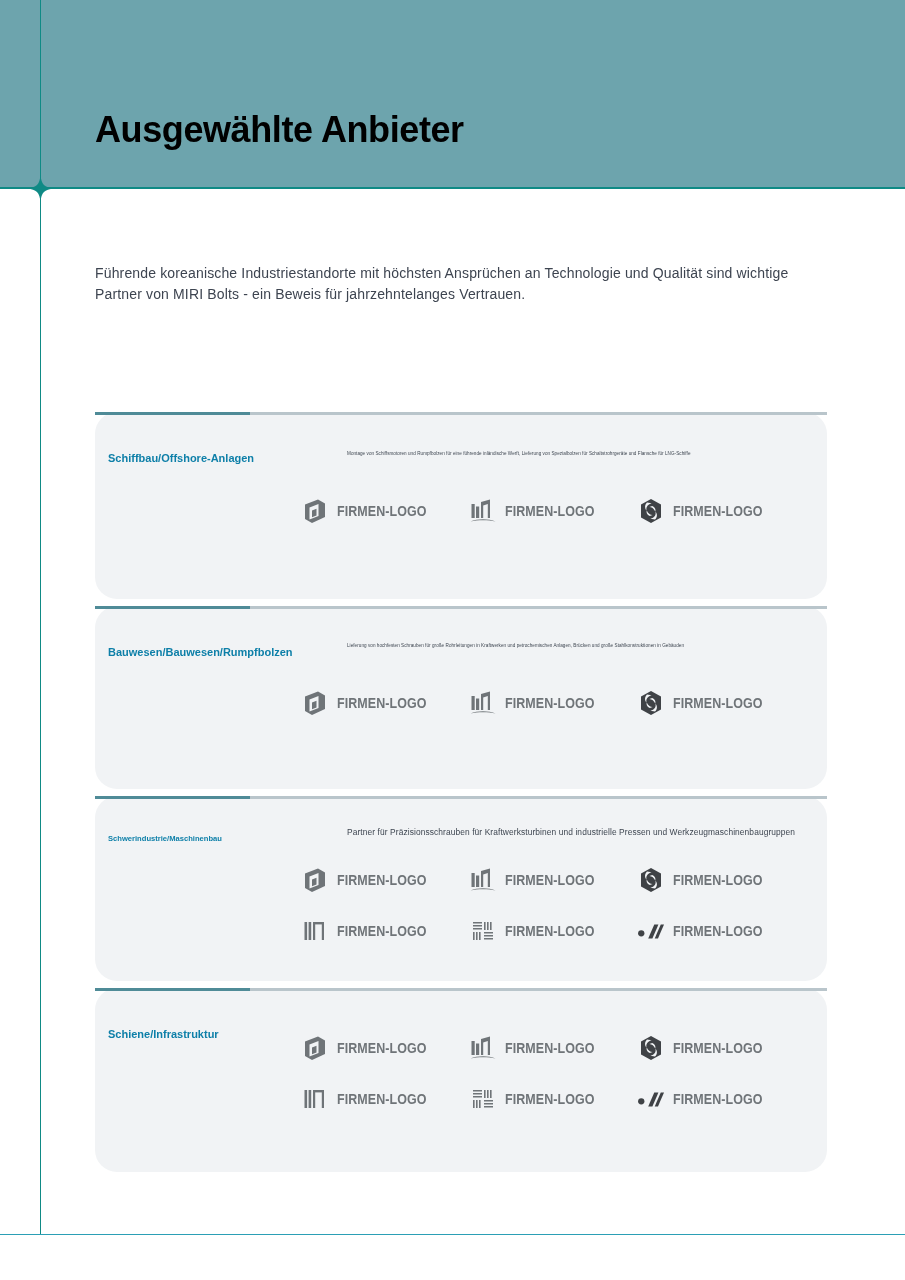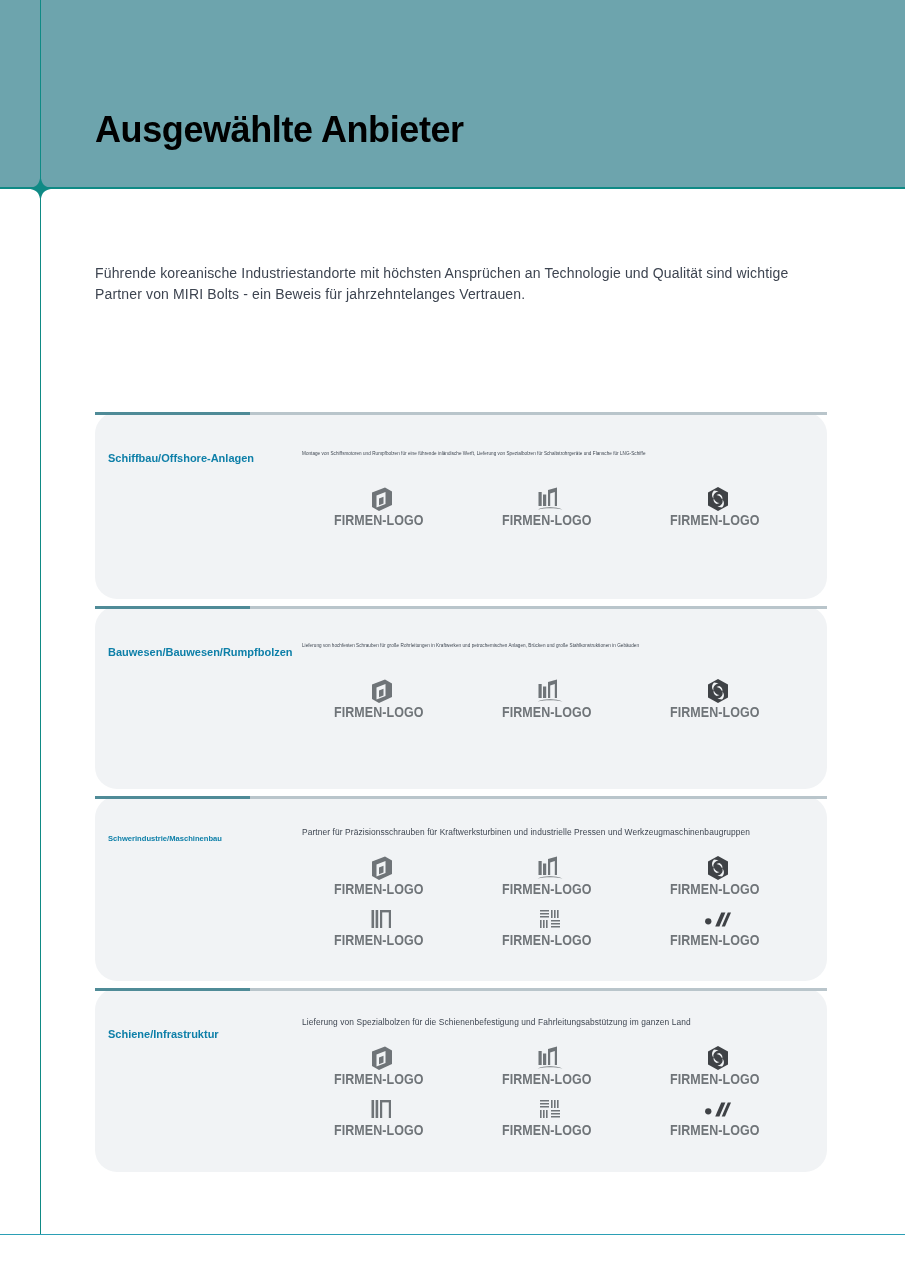--- a/index.html
+++ b/index.html
@@ -73,21 +73,21 @@
     padding:36px 14px 0 13px;
     box-sizing:border-box;
   }
   .cat-label{
     color:#0d7fa8;font-weight:bold;line-height:1.45;
   }
   .body-col{
     flex:1;padding-top:34px;padding-right:10px;box-sizing:border-box;
   }
   .desc{
-    color:#3e4651;line-height:1.5;margin-bottom:16px;
+    color:#3e4651;line-height:1.5;margin-bottom:16px;margin-left:45px;
   }
 
   
   .s1{height:187px;}
   .s2{height:183px;}
   .s3{height:185px;}
   .s4{height:184px;}
 
   .s1 .cat-label,.s2 .cat-label{font-size:11px;}
   .s3 .cat-label{font-size:7.6px;}
@@ -100,21 +100,21 @@
   .s2 .body-col{padding-top:34px;}
   .s3 .body-col{padding-top:27px;}
   .s4 .body-col{padding-top:25px;}
 
   .s3 .cat{padding-top:34px;}
   .s4 .cat{}
 
   
   .logo-grid{display:flex;flex-wrap:wrap;}
   .logo-cell{
-    width:168px;height:51px;display:flex;align-items:center;flex-direction:column;
+    width:168px;height:51px;display:flex;align-items:center;
   }
   .s1 .logo-grid,.s2 .logo-grid{margin-top:28px;}
   .s3 .logo-grid{margin-top:6px;}
   .s4 .logo-grid{margin-top:6px;}
 
   .logo-mark{
     width:26px;height:28px;flex:0 0 26px;margin-right:9px;
     display:flex;align-items:center;justify-content:center;
   }
   .logo-mark svg{display:block;}
@@ -356,21 +356,20 @@
 
     <div class="section s4">
       <div class="topbar">
           <div class="fill"></div>
         </div>
       <div class="section-inner">
         <div class="cat">
           <div class="cat-label">Schiene/Infrastruktur</div>
         </div>
         <div class="body-col">
-          <div class="desc">Lieferung von Spezialbolzen für die Schienenbefestigung und Fahrleitungsabstützung im ganzen Land</div>
           <div class="logo-grid">
 
             <div class="logo-cell">
               <span class="logo-mark">
                 <svg width="24" height="26" viewBox="0 0 24 26" xmlns="http://www.w3.org/2000/svg">
                   <path d="M2 6.5 L15 1.5 L22 5.5 L22 19 L9 25 L2 21 Z" fill="#6f7478"></path>
                   <path d="M6.5 9.5 L15.5 6 L15.5 18 L6.5 21.5 Z" fill="#f1f3f5"></path>
                   <path d="M9 12.5 L13.5 10.8 L13.5 17.5 L9 19.2 Z" fill="#6f7478"></path>
                 </svg>
               </span>

